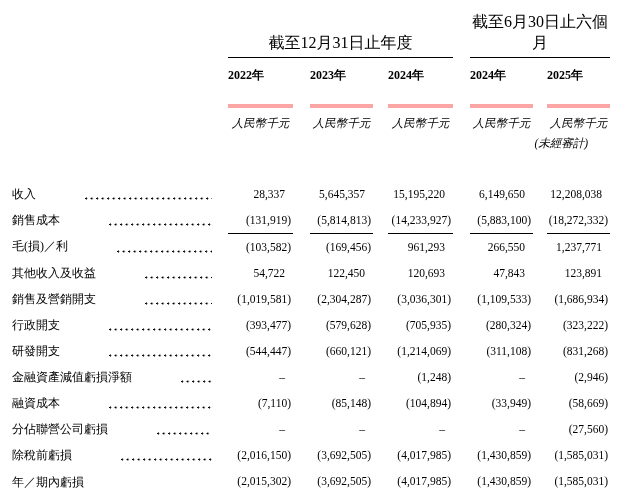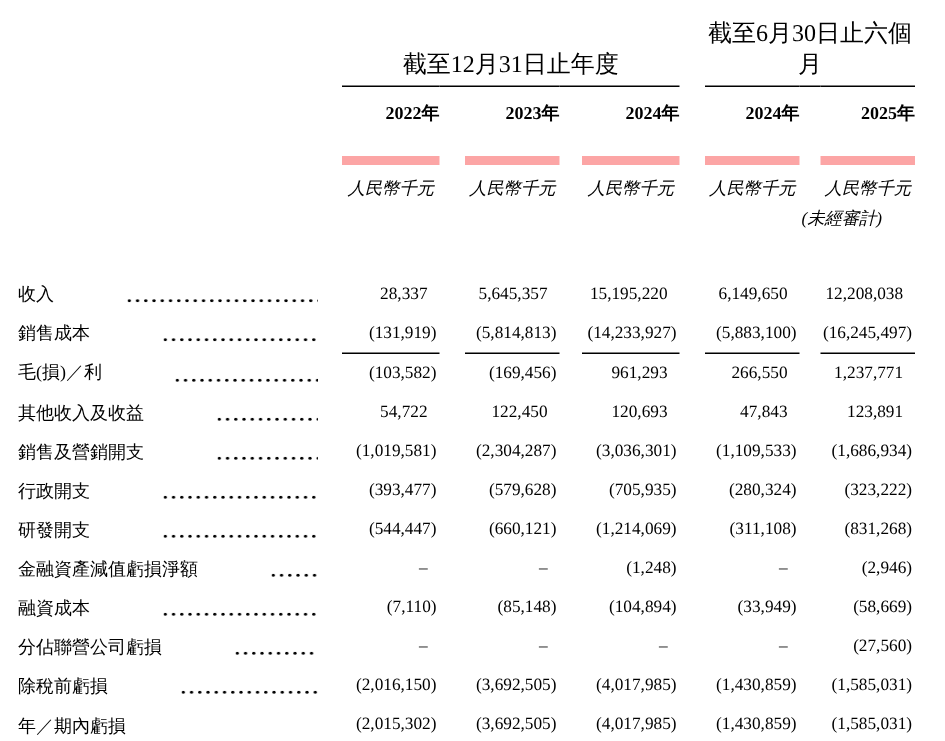--- a/index.html
+++ b/index.html
@@ -21,23 +21,23 @@
   td.grp{
     height:19px;
     font-weight:normal;font-size:16px;
     text-align:center;vertical-align:bottom;
     padding-bottom:3px;
     border-bottom:1px solid #000;
   }
   td.yr{
     height:26px;
     font-weight:bold;font-size:12px;
-    text-align:right;vertical-align:bottom;
+    text-align:left;vertical-align:bottom;
     padding-bottom:20px;
-    border-bottom:6px solid #fca5a5;
+    border-bottom:4px solid #fca5a5;
   }
   td.unit{
     height:23px;
     font-style:italic;font-size:11.5px;
     text-align:center;vertical-align:bottom;
     padding-bottom:2px;
   }
   td.note{
     height:18px;
     font-style:italic;font-size:11.5px;
@@ -147,21 +147,21 @@
           </div>
         </td>
         <td class="num paren rule">(131,919)</td>
         <td class="gap"></td>
         <td class="num paren rule">(5,814,813)</td>
         <td class="gap"></td>
         <td class="num paren rule">(14,233,927)</td>
         <td class="gap"></td>
         <td class="num paren rule">(5,883,100)</td>
         <td class="gap"></td>
-        <td class="num paren rule">(16,245,497)</td>
+        <td class="num paren rule">(18,272,332)</td>
       </tr>
       <tr class="data-row bold">
         <td class="lbl">
           <div class="labwrap">
             <span class="lbl-text">毛(損)／利</span>
             <span class="leader"></span>
           </div>
         </td>
         <td class="num paren">(103,582)</td>
         <td class="gap"></td>

